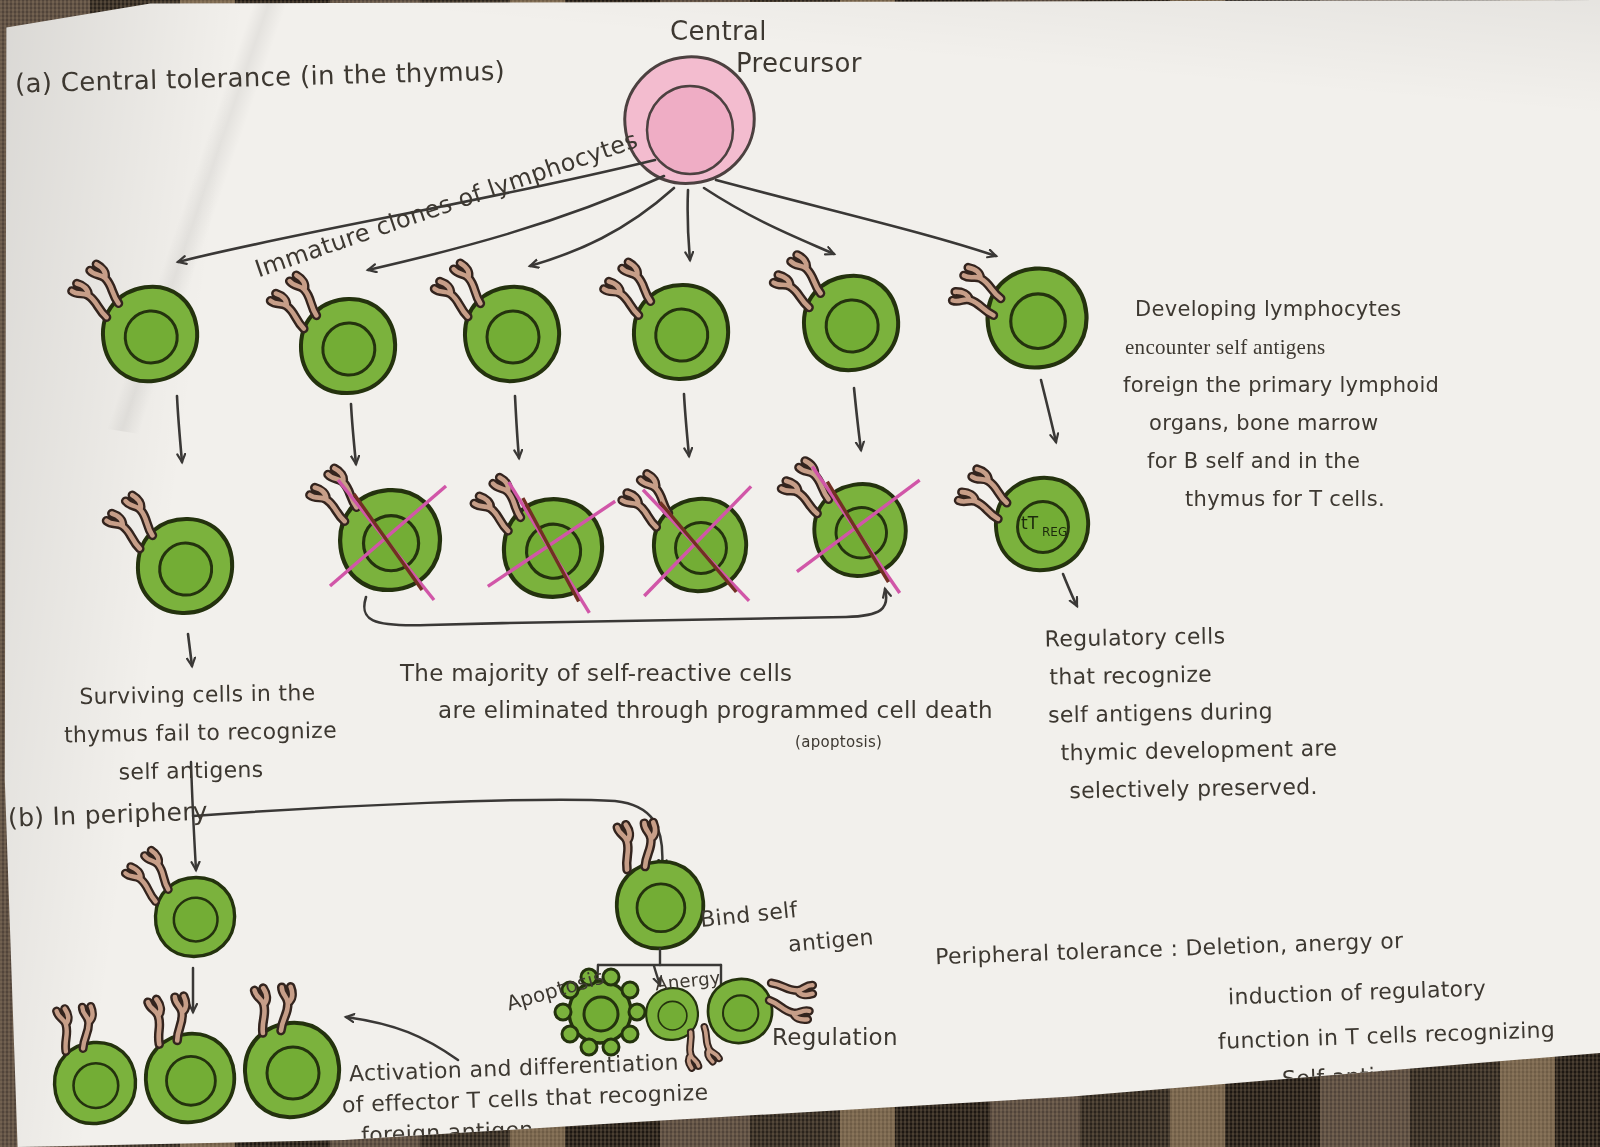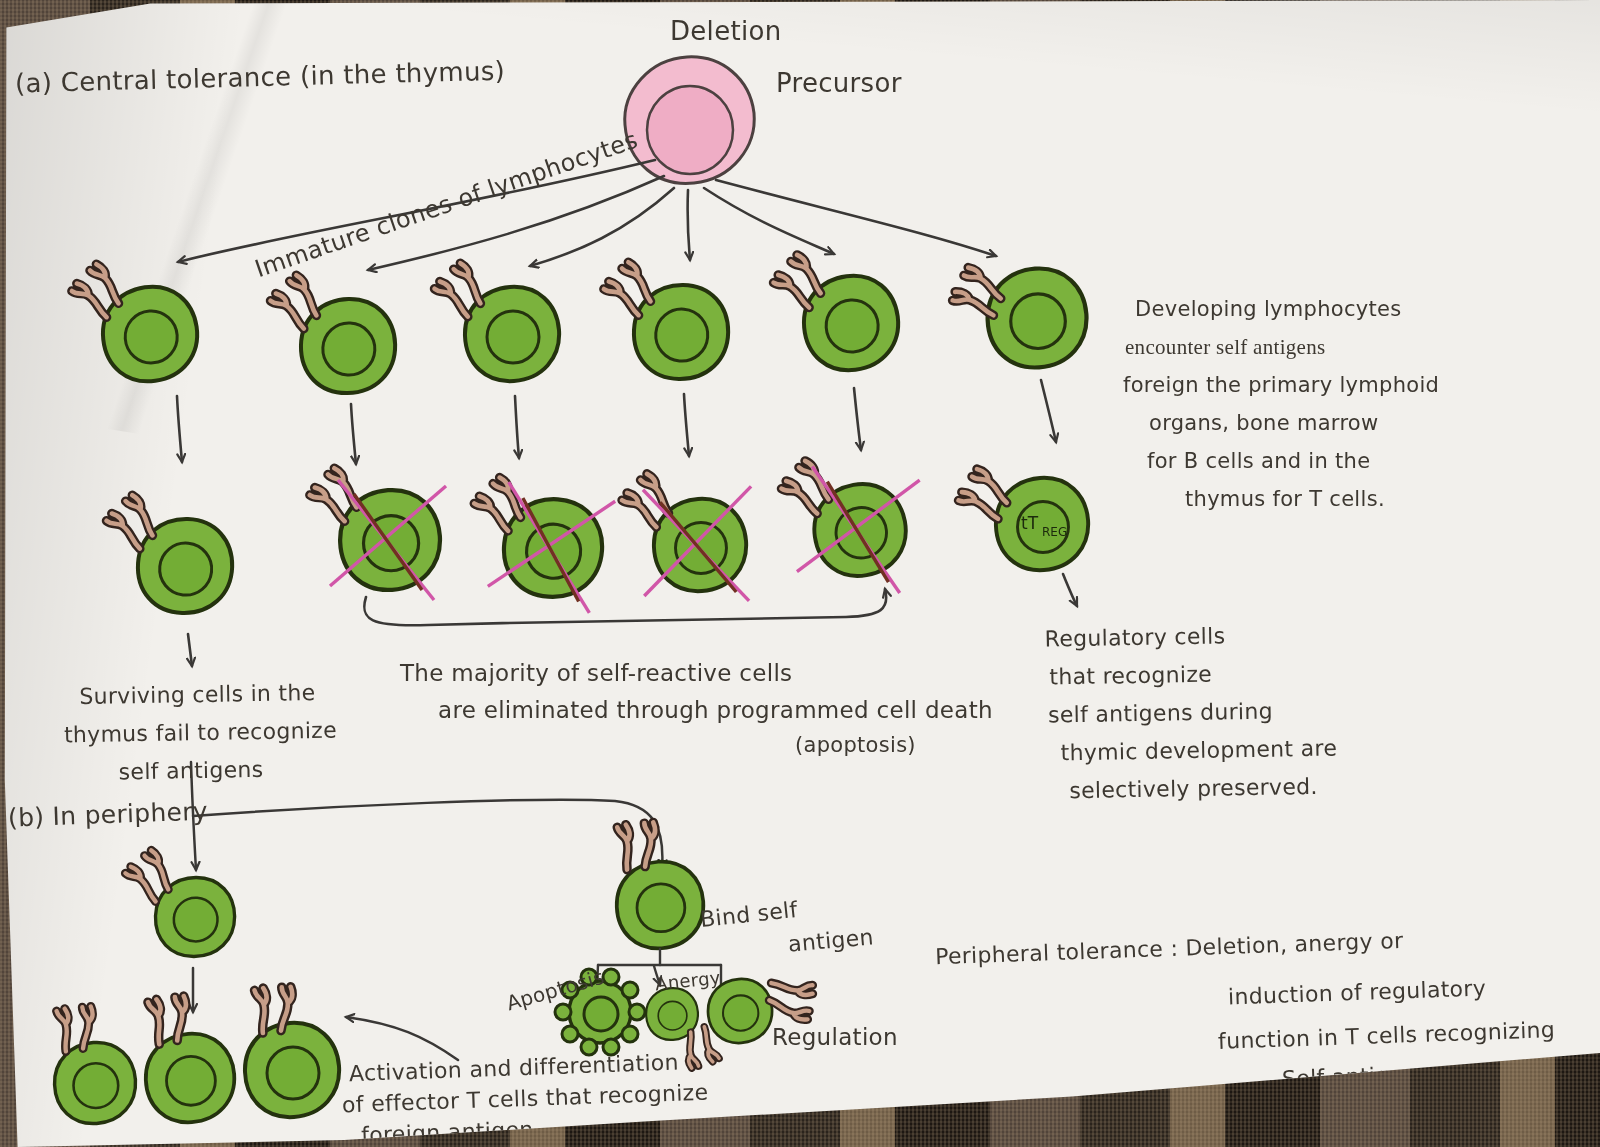--- a/index.html
+++ b/index.html
@@ -178,43 +178,43 @@
 
       <use href="#apocell" transform="translate(600,1012)"></use>
       <use href="#cellbody" transform="translate(672,1014) scale(0.55)"></use>
       <use href="#recpair" transform="translate(692,1034) rotate(190) scale(0.8)"></use>
       <use href="#cellbody" transform="translate(740,1011) scale(0.68)"></use>
       <use href="#recpair" transform="translate(772,1000) rotate(128) scale(0.95)"></use>
     </svg>
 
     <div class="hw" style="left:15px;top:62px;font-size:26px;transform:rotate(-1.5deg);">(a) Central tolerance (in the thymus)</div>
 
-    <div class="hw" style="left:670px;top:16px;font-size:26px;">Deletion</div>
-    <div class="hw" style="left:776px;top:48px;font-size:26px;margin-top:20px;">Precursor</div>
+    <div class="hw" style="left:670px;top:16px;font-size:26px;">Central</div>
+    <div class="hw" style="left:736px;top:48px;font-size:26px;">Precursor</div>
 
     <div class="hw" style="left:256px;top:256px;font-size:24px;transform:rotate(-19deg);transform-origin:left center;">Immature clones of lymphocytes</div>
 
     <div class="hw" style="left:1105px;top:290px;font-size:21px;line-height:38px;">
       <div class="ln" style="margin-left:30px;">Developing lymphocytes</div>
       <div class="ln" style="margin-left:20px;font-family:Liberation Serif, serif;">encounter self antigens</div>
       <div class="ln" style="margin-left:18px;">foreign the primary lymphoid</div>
       <div class="ln" style="margin-left:44px;">organs, bone marrow</div>
-      <div class="ln" style="margin-left:42px;">for B cells and in the</div>
+      <div class="ln" style="margin-left:42px;">for B self and in the</div>
       <div class="ln" style="margin-left:80px;">thymus for T cells.</div>
     </div>
 
     <div class="hw" style="left:64px;top:676px;font-size:22px;line-height:38px;transform:rotate(-1deg);">
       <div class="ln" style="margin-left:16px;">Surviving cells in the</div>
       <div class="ln">thymus fail to recognize</div>
       <div class="ln" style="margin-left:54px;">self antigens</div>
     </div>
 
     <div class="hw" style="left:400px;top:660px;font-size:23px;">The majority of self-reactive cells</div>
     <div class="hw" style="left:438px;top:697px;font-size:23px;">are eliminated through programmed cell death</div>
-    <div class="hw" style="left:795px;top:733px;font-size:21px;text-align:right;">(apoptosis)</div>
+    <div class="hw" style="left:795px;top:733px;font-size:15px;text-align:right;">(apoptosis)</div>
 
     <div class="hw" style="left:1046px;top:618px;font-size:22px;line-height:38px;transform:rotate(-1deg);">
       <div class="ln">Regulatory cells</div>
       <div class="ln" style="margin-left:4px;">that recognize</div>
       <div class="ln" style="margin-left:2px;">self antigens during</div>
       <div class="ln" style="margin-left:14px;">thymic development are</div>
       <div class="ln" style="margin-left:22px;">selectively preserved.</div>
     </div>
 
     <div class="hw" style="left:8px;top:800px;font-size:25px;transform:rotate(-2deg);">(b) In periphery</div>

